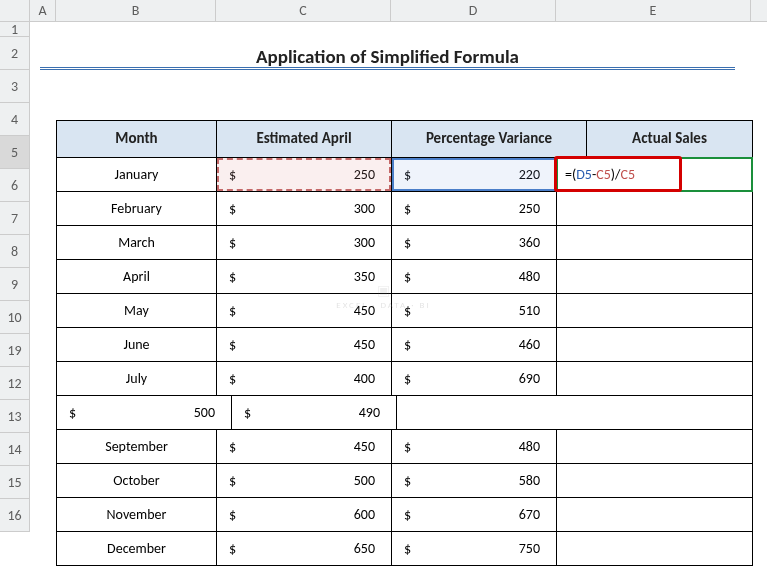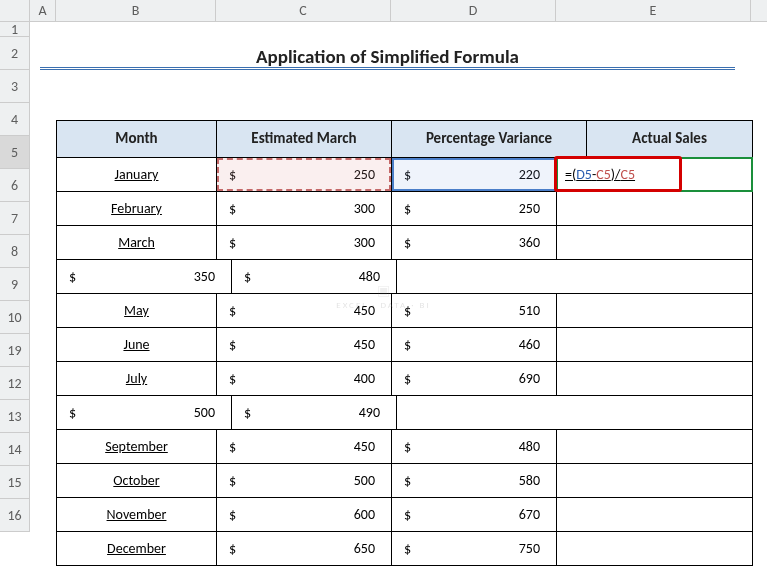--- a/index.html
+++ b/index.html
@@ -93,22 +93,22 @@
   .th:last-child { border-right: none; }
   .trow { display: flex; border-bottom: 1px solid #000; }
   .trow:last-child { border-bottom: none; }
   .td {
     border-right: 1px solid #000;
     height: 33px;
     line-height: 33px;
     padding: 0 8px;
     position: relative;
   }
-  .td:last-child { border-right: none; text-decoration: underline; }
-  .td.center { text-align: center; text-decoration: underline; }
+  .td:last-child { border-right: none; }
+  .td.center { text-align: center; }
   .td.money { display: flex; justify-content: space-between; }
   .td.money .sym { padding-left: 4px; }
   .td.money .amt { padding-right: 8px; }
   .ref-c5 {
     position: absolute;
     inset: 0;
     border: 2px dashed #c56a6a;
     background: rgba(220,150,150,0.15);
     pointer-events: none;
   }
@@ -199,21 +199,21 @@
     <div class="row-h">16</div>
   </div>
 
   <div style="position:absolute; left:40px; top:37px; width:695px; text-align:center;">
     <div class="title-merge">Application of Simplified Formula</div>
   </div>
 
   <div class="table-area">
     <div class="thead">
       <div class="th w-B">Month</div>
-      <div class="th w-C">Estimated March</div>
+      <div class="th w-C">Estimated April</div>
       <div class="th w-E">Percentage Variance</div>
       <div class="th w-D">Actual Sales</div>
     </div>
 
     <div class="trow">
       <div class="td w-B center">January</div>
       <div class="td w-C money">
         <span class="sym">$</span>
         <span class="amt">250</span>
         <div class="ref-c5"></div>
@@ -251,20 +251,21 @@
             <span class="sym">$</span>
             <span class="amt">300</span>
           </div>
           <div class="td w-D money">
             <span class="sym">$</span>
             <span class="amt">360</span>
           </div>
           <div class="td w-E"></div>
         </div>
         <div class="trow">
+          <div class="td w-B center">April</div>
           <div class="td w-C money">
             <span class="sym">$</span>
             <span class="amt">350</span>
           </div>
           <div class="td w-D money">
             <span class="sym">$</span>
             <span class="amt">480</span>
           </div>
           <div class="td w-E"></div>
         </div>

